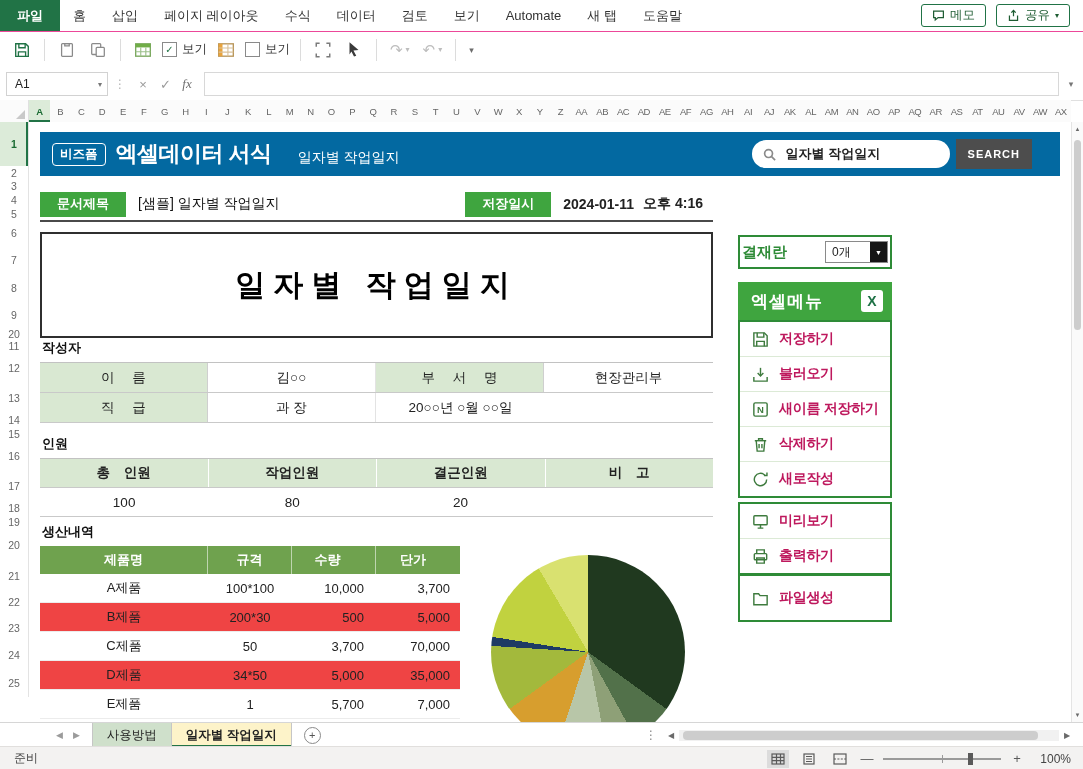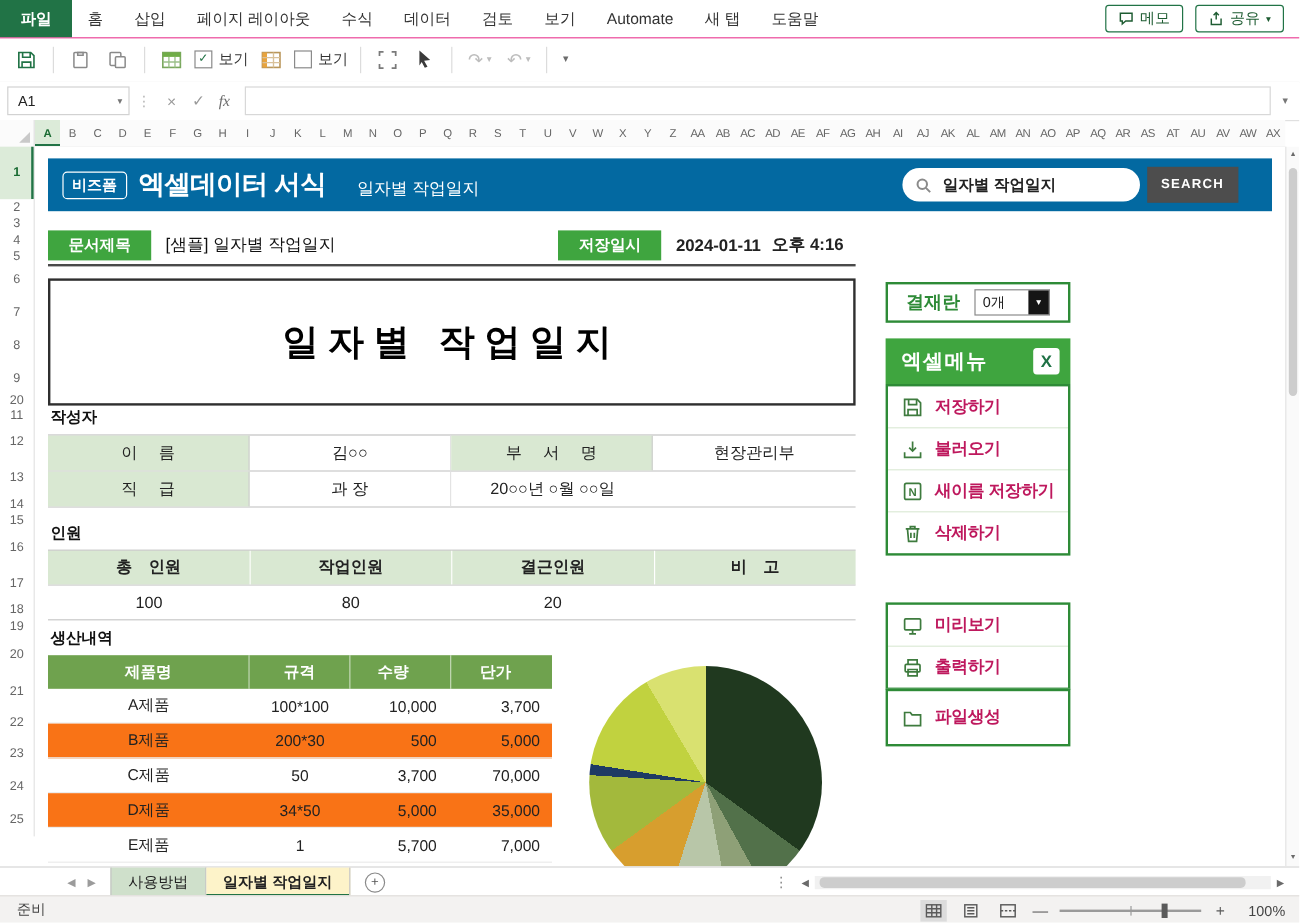--- a/index.html
+++ b/index.html
@@ -106,32 +106,32 @@
   .p-row.head>div{background:#d9e8d2;font-weight:600;word-spacing:10px;border-right:1px solid #fff}
   .p-row.head>div:last-child{border-right:none}
 
   
   .prod-table{position:absolute;left:40px;top:424px;width:420px}
   .pr-row{display:flex;height:28px}
   .pr-row>div{display:flex;align-items:center;box-sizing:border-box;font-size:13px}
   .pr-row.head>div{background:#6fa24e;color:#fff;font-weight:bold;justify-content:center;border-right:1px solid rgba(255,255,255,.55)}
   .pr-row.head>div:last-child{border-right:none}
   .pr-row.body{border-bottom:1px solid #ececec}
-  .pr-row.body.alt{background:#f97316}
+  .pr-row.body.alt{background:#ef4444}
   .c0{width:168px;justify-content:center}
   .c1{width:84px;justify-content:center}
   .c2{width:84px;justify-content:flex-end;padding-right:12px}
   .c3{width:84px;justify-content:flex-end;padding-right:10px}
 
   
   .pie{position:absolute;left:491px;top:433px;width:194px;height:194px;border-radius:50%}
 
   
   .approval{position:absolute;left:738px;top:113px;width:154px;height:34px;border:2px solid #2e8b37;
-            background:#fff;display:flex;align-items:center;padding:0 15px;box-sizing:border-box}
+            background:#fff;display:flex;align-items:center;padding:0 2px;box-sizing:border-box}
   .approval-label{color:#2e8b37;font-weight:800;font-size:15px}
   .approval-select{margin-left:auto;display:flex;align-items:stretch;border:1px solid #8a8a8a;height:20px;background:#fff}
   .approval-value{width:38px;font-size:12px;display:flex;align-items:center;padding-left:6px}
   .approval-caret{width:17px;background:#151515;color:#fff;font-size:7px;display:flex;align-items:center;justify-content:center}
 
   .menu-header{position:absolute;left:738px;top:160px;width:154px;height:38px;background:#3fa53f;
                display:flex;align-items:center;justify-content:space-between;padding:0 9px 0 13px;box-sizing:border-box}
   .menu-header .t{color:#fff;font-weight:800;font-size:17px;letter-spacing:1px}
   .excel-icon{width:22px;height:22px;background:#fff;border-radius:3px;color:#1e7145;font-weight:800;
               font-size:14px;display:flex;align-items:center;justify-content:center}
@@ -535,20 +535,29 @@
           <span style="display: flex;">
             <svg viewBox="0 0 20 20">
               <path d="M4 6h12"></path>
               <path d="M8 6V4h4v2"></path>
               <path d="M5.5 6l1 11h7l1-11"></path>
               <path d="M8.5 9.5v4.5M11.5 9.5v4.5"></path>
             </svg>
           </span>
           <span class="menu-label">삭제하기</span>
         </div>
+        <div class="menu-item">
+          <span style="display: flex;">
+            <svg viewBox="0 0 20 20">
+              <path d="M16.5 10a6.5 6.5 0 1 1-1.9-4.6"></path>
+              <path d="M16.8 2.6v3.2h-3.2"></path>
+            </svg>
+          </span>
+          <span class="menu-label">새로작성</span>
+        </div>
       </div>
     <div class="menu-group" data-group="1">
         <div class="menu-item">
           <span style="display: flex;">
             <svg viewBox="0 0 20 20">
               <rect x="3" y="4" width="14" height="9.5" rx="1"></rect>
               <path d="M10 13.5v3M7 17h6"></path>
             </svg>
           </span>
           <span class="menu-label">미리보기</span>

